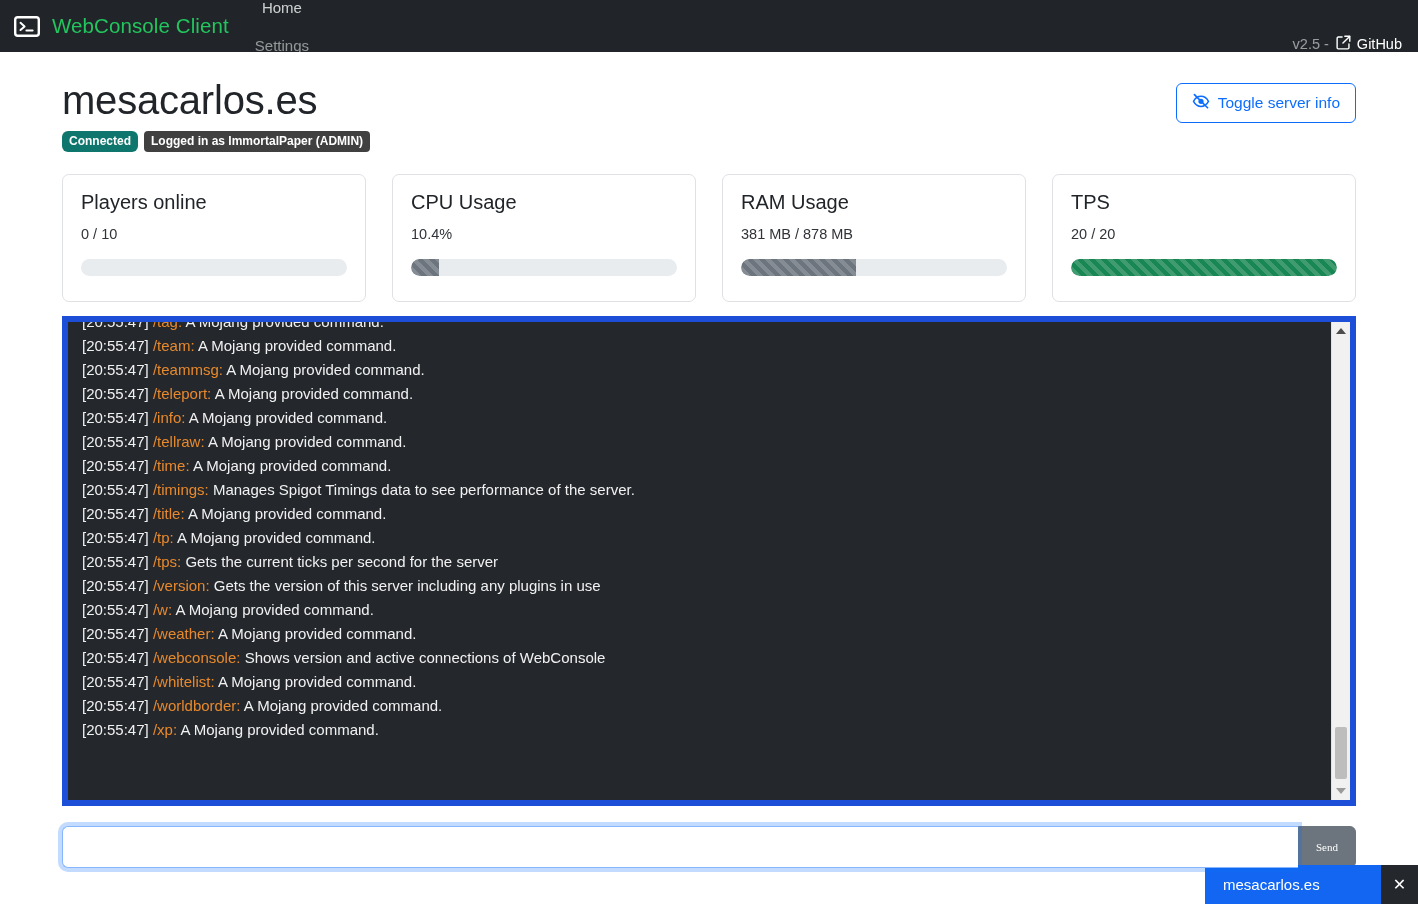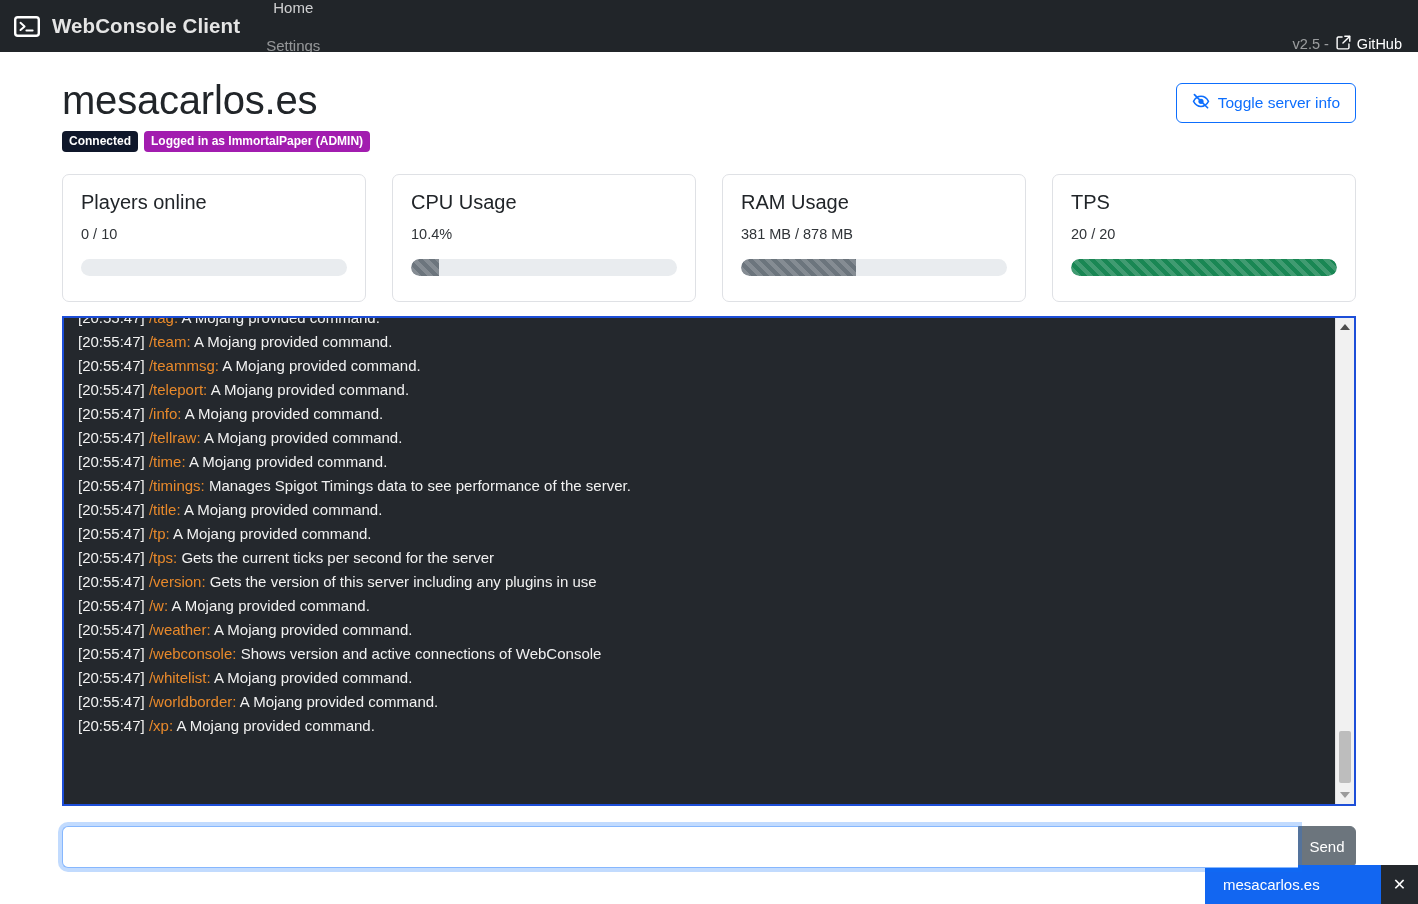--- a/index.html
+++ b/index.html
@@ -23,22 +23,22 @@
   .brand-icon {
     width: 34px; height: 28px;
     display: inline-flex;
     align-items: center;
     justify-content: center;
     margin-right: 8px;
   }
   .brand-icon svg { display: block; }
   .brand-title {
     font-size: 20.5px;
-    font-weight: 700;
-    color: #e5e5e5;
+    font-weight: 400;
+    color: #22c55e;
     letter-spacing: .1px;
     margin-right: 26px;
     white-space: nowrap;
   }
   .nav-links { display: flex; align-items: center; gap: 21px; flex-direction: column; }
   .nav-link {
     font-size: 15px;
     color: rgba(255,255,255,.78);
     text-decoration: none;
     cursor: pointer;
@@ -88,22 +88,22 @@
   }
   .badge {
     display: inline-block;
     font-size: 12px;
     font-weight: bold;
     color: #fff;
     border-radius: 4px;
     padding: 4px 7px 4px 7px;
     line-height: 1.05;
   }
-  .badge.success { background: #0f172a; }
-  .badge.secondary { background: #a21caf; }
+  .badge.success { background: #0f766e; border-radius: 6px; }
+  .badge.secondary { background: #404040; }
 
   .toggle-btn {
     display: inline-flex;
     align-items: center;
     gap: 8px;
     border: 1px solid #0d6efd;
     color: #0d6efd;
     background: #fff;
     border-radius: 6px;
     padding: 9px 15px;
@@ -159,21 +159,21 @@
   .progress-bar.full { border-radius: 9px; }
   .progress-bar.green { background-color: #198754; }
   .progress-bar.zero { background: transparent; }
 
   
   .console-wrap {
     margin-top: 14px;
     display: flex;
     background: #24282d;
     height: 490px;
-    border: 2px solid #1d4ed8;
+    border: 6px solid #1d4ed8;
     position: relative;
   }
   .console {
     flex: 1 1 auto;
     overflow: hidden;
     padding: 0 0 6px 14px;
     position: relative;
   }
   .log-inner { margin-top: -12px; }
   .log-line {
@@ -242,23 +242,23 @@
     background: #fff;
     position: relative;
     z-index: 2;
   }
   .send-btn {
     width: 58px;
     background: #6c757d;
     color: #fff;
     border: 1px solid #6c757d;
     border-radius: 0 6px 6px 0;
-    font-size: 15px;
-    cursor: pointer;
-    font-family: Liberation Sans, sans-serif;
+    font-size: 11px;
+    cursor: pointer;
+    font-family: Liberation Serif, serif;
   }
 
   
   .bottom-bar {
     position: absolute;
     right: 0;
     bottom: 0;
     display: flex;
     align-items: stretch;
     height: 39px;

